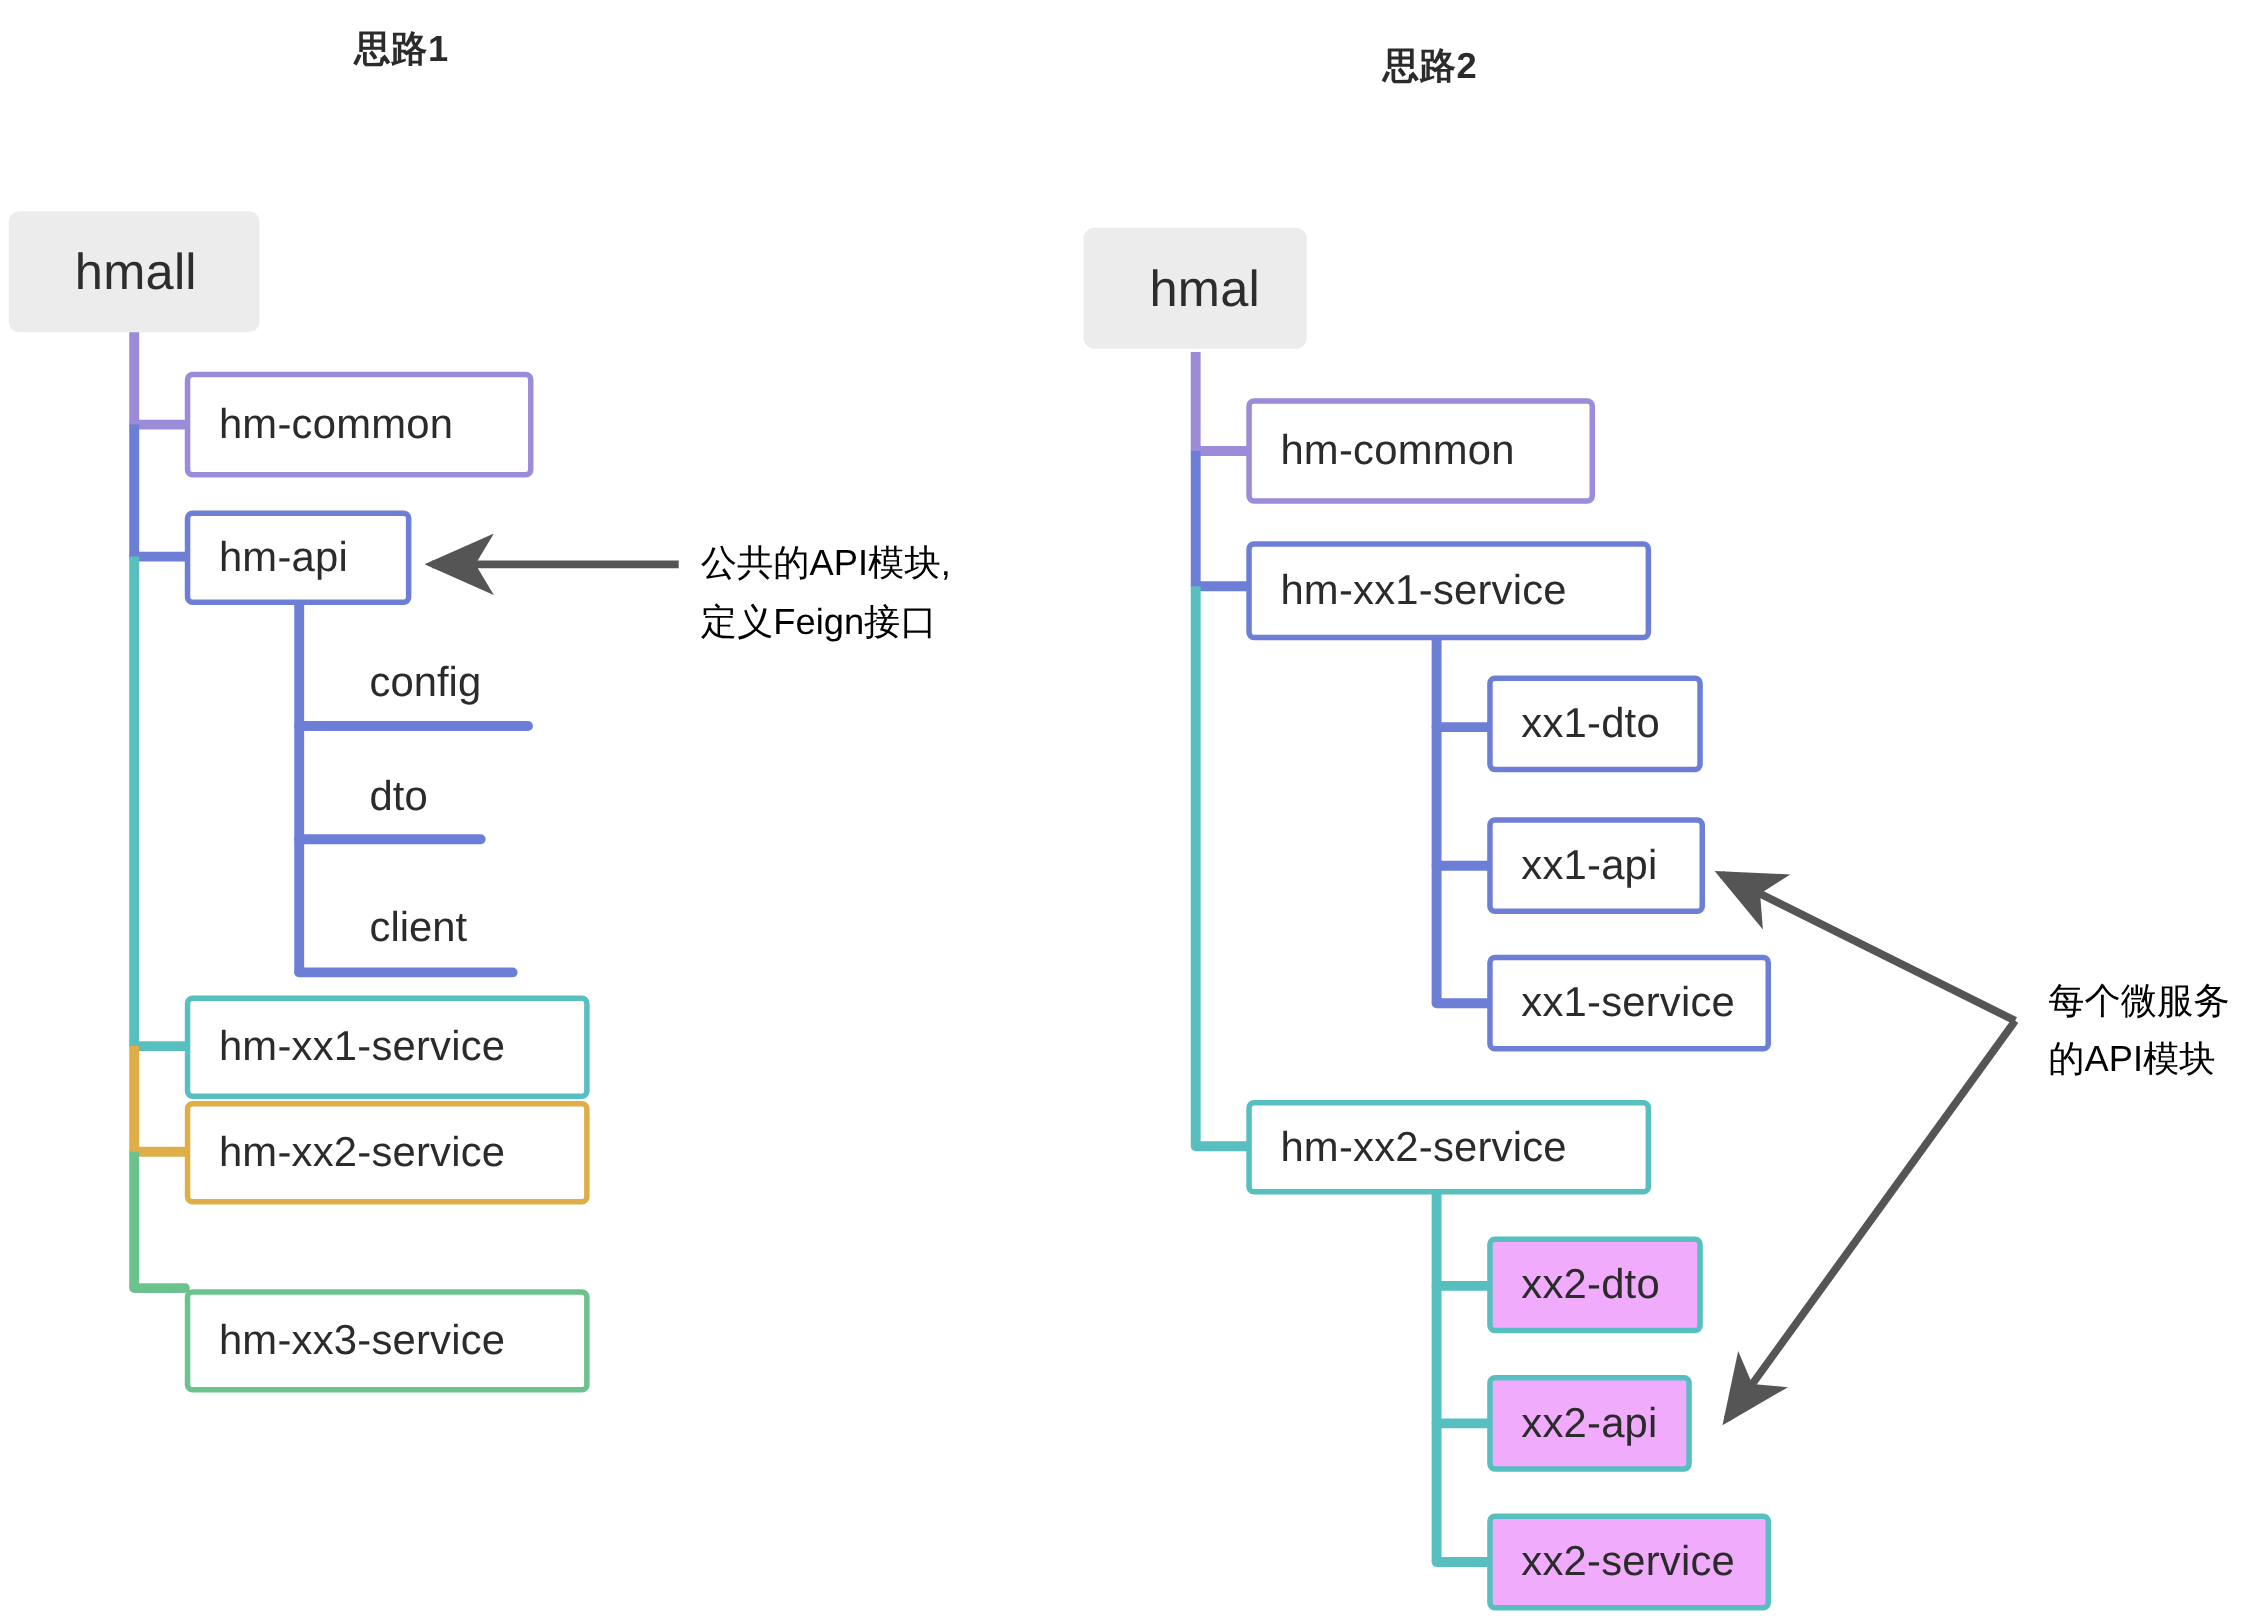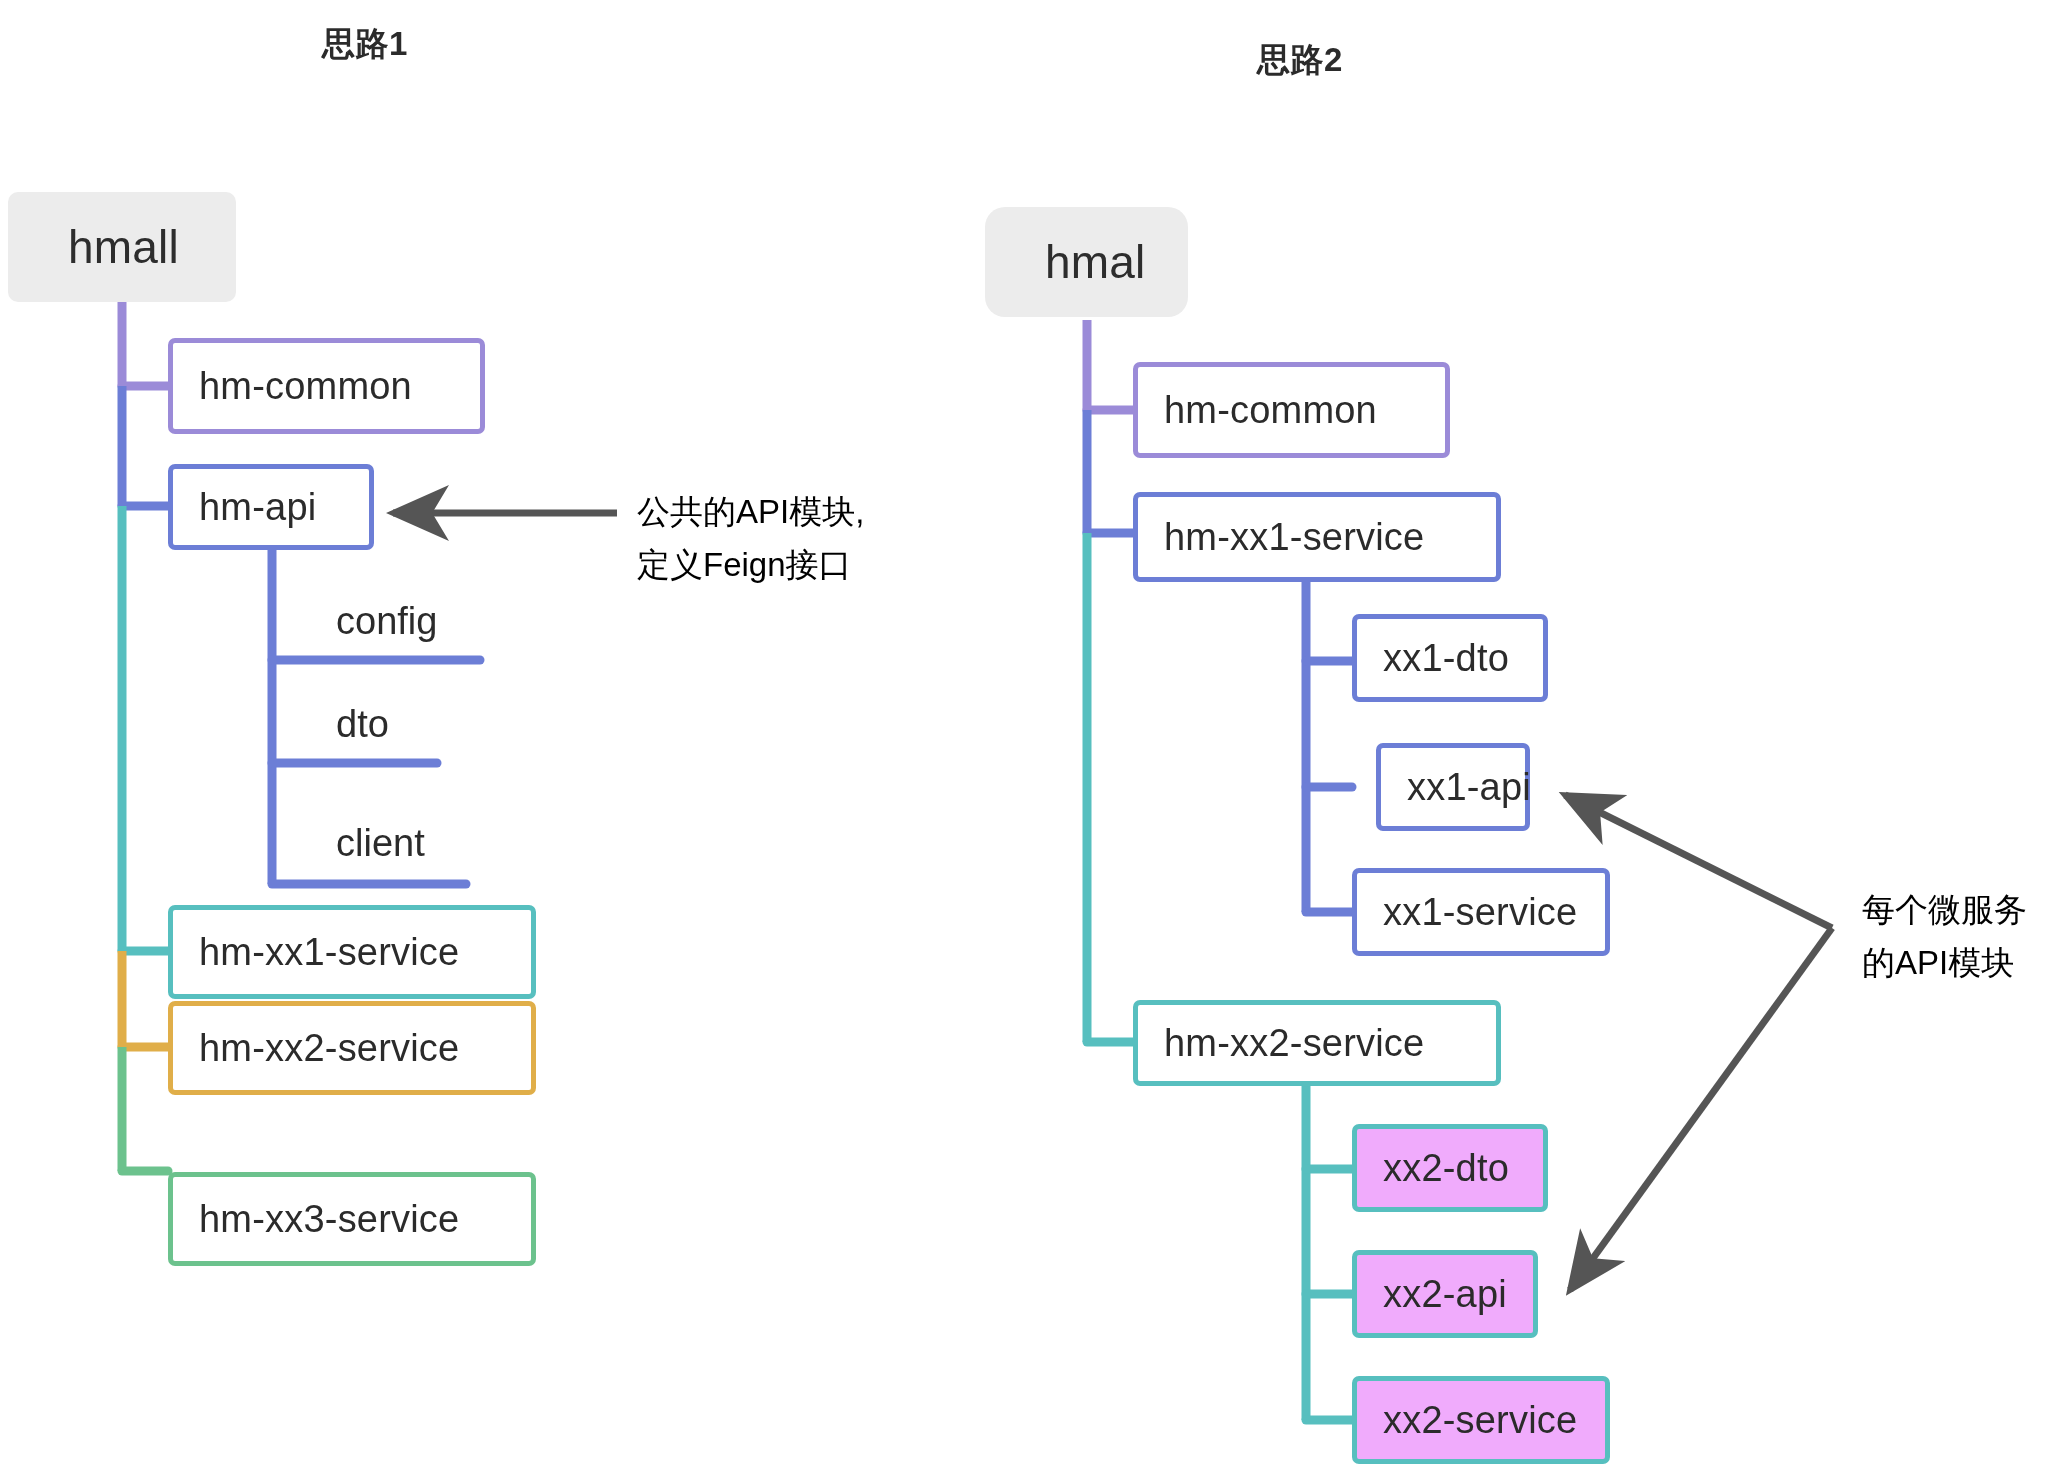--- a/index.html
+++ b/index.html
@@ -140,28 +140,28 @@
   <div class="leaf-label" style="left:336px;top:703px;">dto</div>
   <div class="leaf-label" style="left:336px;top:822px;">client</div>
 
   <div class="node box" style="left:168px;top:905px;width:368px;height:94px;border-color:#57bfbf;">hm-xx1-service</div>
   <div class="node box" style="left:168px;top:1001px;width:368px;height:94px;border-color:#e0ae49;">hm-xx2-service</div>
   <div class="node box" style="left:168px;top:1128px;width:368px;height:94px;border-color:#6cc28d;margin-top:44px;">hm-xx3-service</div>
 
   <div class="annot" style="left:637px;top:462px;">公共的API模块,
 定义Feign接口</div>
 
-  <div class="node root-node" style="left:985px;top:207px;width:203px;height:110px;border-radius:20px;">hmal</div>
+  <div class="node root-node" style="left:985px;top:207px;width:203px;height:110px;">hmal</div>
 
   <div class="node box" style="left:1133px;top:362px;width:317px;height:96px;border-color:#9b8bd8;">hm-common</div>
 
   <div class="node box" style="left:1133px;top:492px;width:368px;height:90px;border-color:#6c7ed6;">hm-xx1-service</div>
 
   <div class="node box" style="left:1352px;top:614px;width:196px;height:88px;border-color:#6c7ed6;">xx1-dto</div>
-  <div class="node box" style="left:1352px;top:743px;width:154px;height:88px;border-color:#6c7ed6;margin-left:24px;">xx1-api</div>
+  <div class="node box" style="left:1352px;top:743px;width:198px;height:88px;border-color:#6c7ed6;">xx1-api</div>
   <div class="node box" style="left:1352px;top:868px;width:258px;height:88px;border-color:#6c7ed6;">xx1-service</div>
 
   <div class="node box" style="left:1133px;top:1000px;width:368px;height:86px;border-color:#57bfbf;">hm-xx2-service</div>
 
   <div class="node box fill-gray" style="left:1352px;top:1124px;width:196px;height:88px;border-color:#57bfbf;">xx2-dto</div>
   <div class="node box fill-gray" style="left:1352px;top:1250px;width:186px;height:88px;border-color:#57bfbf;">xx2-api</div>
   <div class="node box fill-gray" style="left:1352px;top:1376px;width:258px;height:88px;border-color:#57bfbf;text-align:center;">xx2-service</div>
 
   <div class="annot" style="left:1862px;top:860px;">每个微服务
 的API模块</div>

